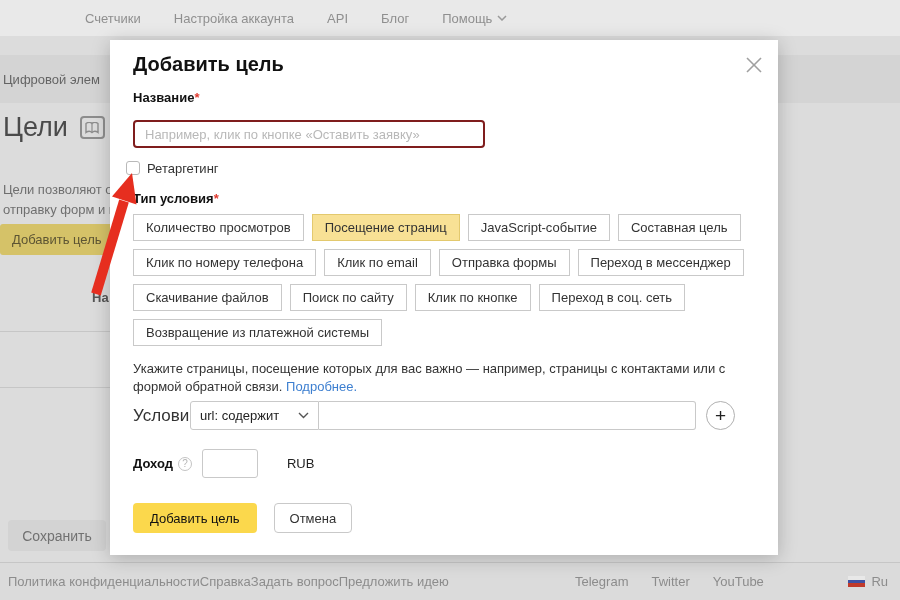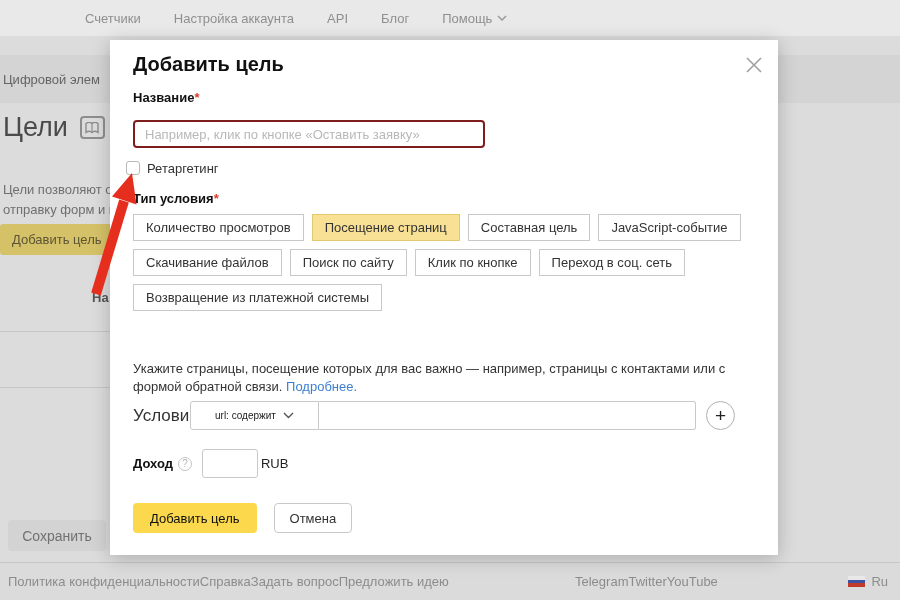--- a/index.html
+++ b/index.html
@@ -40,21 +40,21 @@
     background:#d3d3d3; border:none; border-radius:4px; color:#717171;
     font-size:14px; z-index:1; cursor:pointer; font-family:inherit;
   }
   
   .footer {
     position:absolute; top:562px; left:0; width:900px; height:38px;
     background:#dbdbdb; border-top:1px solid #c6c6c6; z-index:1;
     display:flex; align-items:center; font-size:13px; color:#8c8c8c;
   }
   .footer-links { display:flex; margin-left:8px; }
-  .footer-social { display:flex; position:absolute; left:575px; }
+  .footer-social { display:flex; gap:23px; position:absolute; left:575px; }
   .footer-lang { position:absolute; right:12px; display:flex; align-items:center; gap:6px; }
   .flag { width:17px; height:11px; display:flex; flex-direction:column; }
   .flag div { flex:1; }
   .footer a, .footer span { cursor:pointer; }
   
   .modal {
     position:absolute; left:110px; top:40px; width:668px; height:515px;
     background:#ffffff; z-index:10; box-shadow:0 3px 18px rgba(0,0,0,.22);
   }
   .modal-title { position:absolute; left:23px; top:13px; font-size:20px; font-weight:bold; color:#111; }
@@ -80,40 +80,40 @@
     cursor:pointer; white-space:nowrap; font-family:inherit;
   }
   .chip.selected { background:var(--chip-sel,#f8e195); border-color:#e3c96e; }
   .hint { position:absolute; left:23px; top:320px; width:636px; font-size:13px; line-height:18px; color:#333; }
   .hint a { color:var(--link-blue,#3d7fd0); text-decoration:none; cursor:pointer; }
   .cond-row { position:absolute; left:23px; top:361px; display:flex; align-items:center; }
   .cond-label { font-size:17px; color:#333; width:57px; }
   .cond-select {
     width:129px; height:29px; border:1px solid #c9c9c9; border-radius:3px 0 0 3px;
     display:flex; align-items:center; justify-content:space-between;
-    padding:0 24px; font-size:10px; color:#222; background:#fff; cursor:pointer;
+    padding:0 9px; font-size:13px; color:#222; background:#fff; cursor:pointer;
   }
   .cond-input {
     width:377px; height:29px; border:1px solid #c9c9c9; border-left:none;
     border-radius:0 3px 3px 0; padding:0 8px; font-size:13px; font-family:inherit; outline:none;
   }
   .add-cond {
     width:29px; height:29px; border:1px solid #b0b0b0; border-radius:50%;
     background:#fff; margin-left:10px; font-size:19px; line-height:1; color:#222;
     display:flex; align-items:center; justify-content:center; cursor:pointer; font-family:inherit;
   }
   .rev-row { position:absolute; left:23px; top:409px; display:flex; align-items:center; }
   .rev-label { font-weight:bold; font-size:13px; color:#111; }
   .q-icon {
     width:14px; height:14px; border-radius:50%; border:1px solid #c4c4c4;
     color:#b5b5b5; font-size:10px; display:flex; align-items:center;
     justify-content:center; margin-left:5px; cursor:pointer;
   }
   .rev-input { width:56px; height:29px; border:1px solid #c9c9c9; border-radius:3px; margin-left:10px; padding:0 6px; font-size:13px; font-family:inherit; outline:none; }
-  .rev-cur { font-size:13px; margin-left:3px; color:#222; }
+  .rev-cur { font-size:13px; margin-left:29px; color:#222; }
   .actions { position:absolute; left:23px; top:463px; display:flex; gap:17px; }
   .submit-btn {
     background:var(--accent,#fbd84c); border:none; border-radius:4px; height:30px;
     padding:0 17px; font-size:13px; color:#111; cursor:pointer; font-family:inherit;
   }
   .cancel-btn {
     background:#fff; border:1px solid #c9c9c9; border-radius:4px; height:30px;
     padding:0 15px; font-size:13px; color:#333; cursor:pointer; font-family:inherit;
   }
   
@@ -190,22 +190,28 @@
   <div class="checkbox-label">Ретаргетинг</div>
 
   <div class="field-label" style="top:151px">
     <span>Тип условия</span><span class="req">*</span>
   </div>
 
   <div class="chips" id="chips">
       <div class="chip-row">
         <button class="chip">Количество просмотров</button>
         <button class="chip selected">Посещение страниц</button>
+        <button class="chip">JavaScript-событие</button>
         <button class="chip">Составная цель</button>
-        <button class="chip">JavaScript-событие</button>
+      </div>
+      <div class="chip-row">
+        <button class="chip">Клик по номеру телефона</button>
+        <button class="chip">Клик по email</button>
+        <button class="chip">Отправка формы</button>
+        <button class="chip">Переход в мессенджер</button>
       </div>
       <div class="chip-row">
         <button class="chip">Скачивание файлов</button>
         <button class="chip">Поиск по сайту</button>
         <button class="chip">Клик по кнопке</button>
         <button class="chip">Переход в соц. сеть</button>
       </div>
       <div class="chip-row">
         <button class="chip">Возвращение из платежной системы</button>
       </div>

